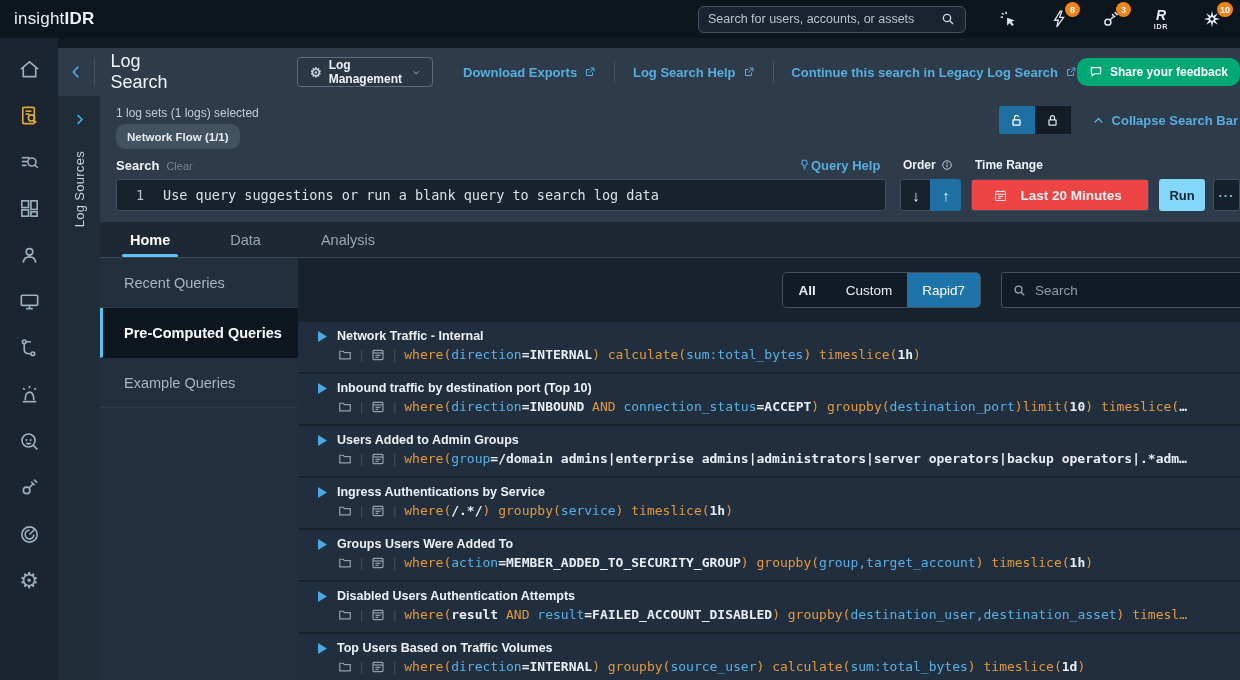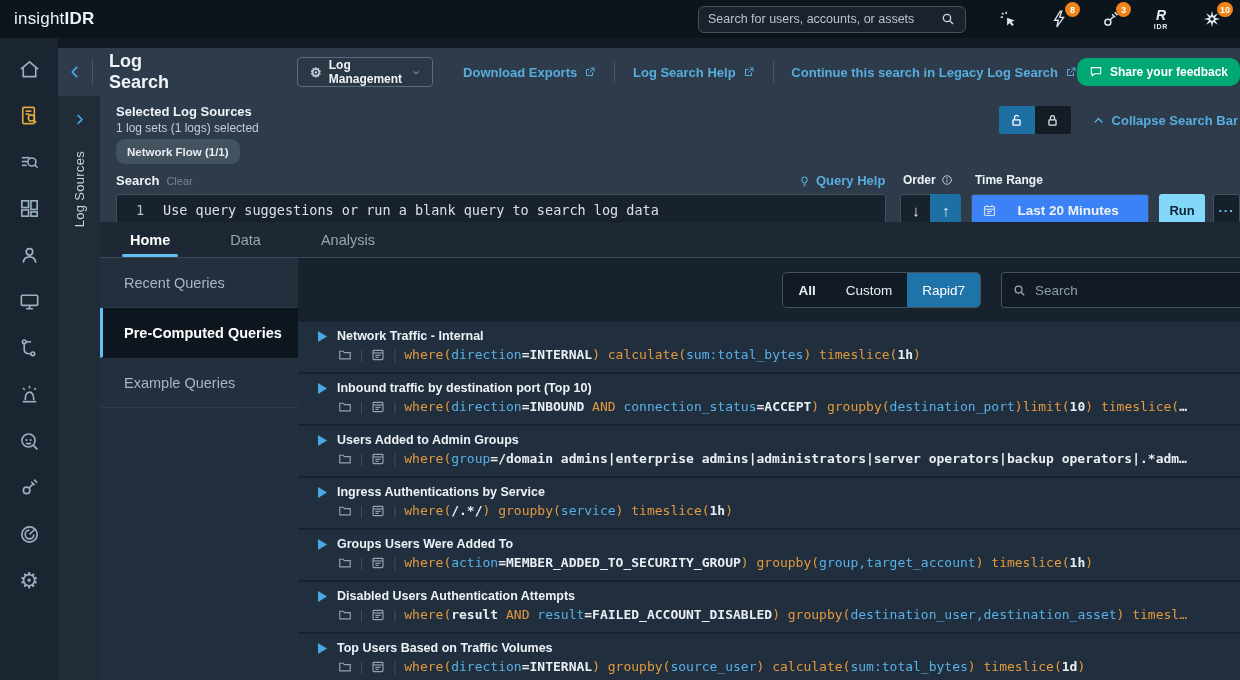--- a/index.html
+++ b/index.html
@@ -34,21 +34,21 @@
     padding-top:17px;gap:18.5px}
   .side-item{width:28px;height:28px;display:flex;align-items:center;justify-content:center;color:#9CB0BF;cursor:pointer}
   .side-item.active{color:#DFA83C}
   .gear-glyph{font-size:22px;line-height:1;color:#9CB0BF}
 
   .main-col{flex:1;display:flex;flex-direction:column;min-width:0}
   
   .header{height:48px;margin-top:10px;background:#2D3B4A;display:flex;align-items:center;flex:none}
   .back-btn{width:44px;height:100%;display:flex;align-items:center;justify-content:center;cursor:pointer}
   .hdr-div{width:1px;height:26px;background:#465665}
-  .hdr-title{font-size:18px;color:#F1F5F9;margin:0 16px;font-weight:700}
+  .hdr-title{font-size:18px;color:#F1F5F9;margin:0 16px;font-weight:400}
   .logmgmt{margin-left:96px;height:30px;border:1px solid #5B6B7A;border-radius:4px;display:flex;align-items:center;
     gap:7px;padding:0 12px;color:#EEF2F6;font-size:12px;font-weight:700;cursor:pointer;background:rgba(0,0,0,.06)}
   .logmgmt .gear-sm{font-size:13px;color:#C3CED8;line-height:1}
   .hdr-link{display:flex;align-items:center;gap:7px;color:var(--link);font-size:13px;font-weight:700;cursor:pointer;white-space:nowrap}
   .hdr-sep{width:1px;height:22px;background:#465665;margin:0 18px}
   .ml30{margin-left:30px}
   .feedback{margin-left:auto;height:28px;background:var(--green);color:#fff;font-size:12px;font-weight:700;
     display:flex;align-items:center;gap:7px;padding:0 12px;border-radius:10px;cursor:pointer;white-space:nowrap}
 
   .below{flex:1;display:flex;min-height:0}
@@ -66,35 +66,35 @@
   .panel-right{position:absolute;top:10px;right:2px;display:flex;align-items:center;gap:21px}
   .lock-group{display:flex}
   .lock-btn{width:36px;height:28px;display:flex;align-items:center;justify-content:center;cursor:pointer;
     background:#141D26;border:1px solid #141D26}
   .lock-btn.selected{background:#1D6FA4;border-color:#1D6FA4;border-radius:2px 0 0 2px}
   .collapse-link{display:flex;align-items:center;gap:7px;color:var(--link);font-size:13px;font-weight:700;
     cursor:pointer;white-space:nowrap}
   .labels-row{position:relative;height:16px;margin-top:9px;font-size:12px}
   .lbl-search{position:absolute;left:0;top:0;font-size:13px;font-weight:700;color:#F0F4F8}
   .lbl-clear{color:#76858F;font-size:11px;font-weight:400;margin-left:7px;cursor:pointer}
-  .lbl-qh{position:absolute;left:682px;top:0;display:flex;align-items:flex-end;gap:5px;color:var(--link);
+  .lbl-qh{position:absolute;left:682px;top:0;display:flex;align-items:flex-start;color:var(--link);
     font-size:13px;font-weight:700;cursor:pointer}
   .lbl-order{position:absolute;left:787px;top:0;display:flex;align-items:center;gap:5px;color:#EDF2F6;font-size:12px;font-weight:700}
   .lbl-tr{position:absolute;left:859px;top:0;color:#EDF2F6;font-size:12px;font-weight:700}
   .editor-row{margin-top:5px;display:flex;align-items:center}
   .editor{width:772px;height:32px;background:#18222C;border:1px solid #42505E;border-radius:3px;display:flex;
     align-items:center;font-family:"DejaVu Sans Mono",monospace;font-size:13.5px;cursor:text}
   .gutter{width:46px;text-align:center;color:#B7C2CB;flex:none}
   .editor-text{color:#D9E0E7;white-space:nowrap;overflow:hidden}
   .order-group{display:flex;margin-left:14px}
   .ord-btn{width:31px;height:32px;display:flex;align-items:center;justify-content:center;background:#18222C;
     border:1px solid #42505E;color:#E8EEF3;font-size:15px;font-weight:700;cursor:pointer;border-radius:3px 0 0 3px}
   .ord-btn.up{border-radius:0 3px 3px 0;background:#1D6FA4;border-color:#1D6FA4;margin-left:-1px}
-  .tr-select{margin-left:10px;width:178px;height:32px;background:#3b82f6;border:1px solid #42505E;border-radius:3px;
-    display:flex;align-items:center;gap:20px;padding:0 10px;cursor:pointer}
+  .tr-select{margin-left:10px;width:178px;height:32px;background:#ef4444;border:1px solid #42505E;border-radius:3px;
+    display:flex;align-items:center;gap:12px;padding:0 21px;cursor:pointer}
   .tr-select .val{color:#EEF2F6;font-size:13.5px;font-weight:700}
   .run-btn{margin-left:10px;width:46px;height:32px;background:var(--run);color:#0B2434;font-weight:700;font-size:13px;
     border-radius:3px;display:flex;align-items:center;justify-content:center;cursor:pointer}
   .more-btn{margin-left:8px;width:27px;height:32px;background:#16202A;border:1px solid #42505E;border-radius:3px;
     color:#6FC4EF;display:flex;align-items:center;justify-content:center;font-weight:700;font-size:13px;letter-spacing:1px;cursor:pointer}
 
   
   .tabs{height:36px;flex:none;background:#1D2834;border-bottom:1px solid #3B4956;display:flex;align-items:stretch;
     padding-left:28px;gap:56px}
   .tab{display:flex;align-items:center;position:relative;color:#97A5B2;font-size:14.5px;cursor:pointer;padding:0 2px}
@@ -337,21 +337,20 @@
         <div class="rail">
           <svg width="15" height="15" viewBox="0 0 24 24" fill="none" stroke="#4BA8E0" stroke-width="2.6">
               <polyline points="9,5 16,12 9,19"></polyline>
             </svg>
           <div class="rail-label">Log Sources</div>
         </div>
 
         <div class="content-col">
 
           <div class="panel">
-            <div class="sls-title">Selected Log Sources</div>
             <div class="sls-sub">1 log sets (1 logs) selected</div>
             <div class="chip">Network Flow (1/1)</div>
 
             <div class="panel-right">
               <div class="lock-group">
                 <div class="lock-btn selected">
                   <svg width="17" height="17" viewBox="0 0 24 24" fill="none" stroke="#FFFFFF" stroke-width="1.8">
                       <rect x="7" y="11" width="10" height="7.5" rx="1"></rect>
                       <path d="M9.2 11V7.8a3 3 0 0 1 5.8-1"></path>
                     </svg>

